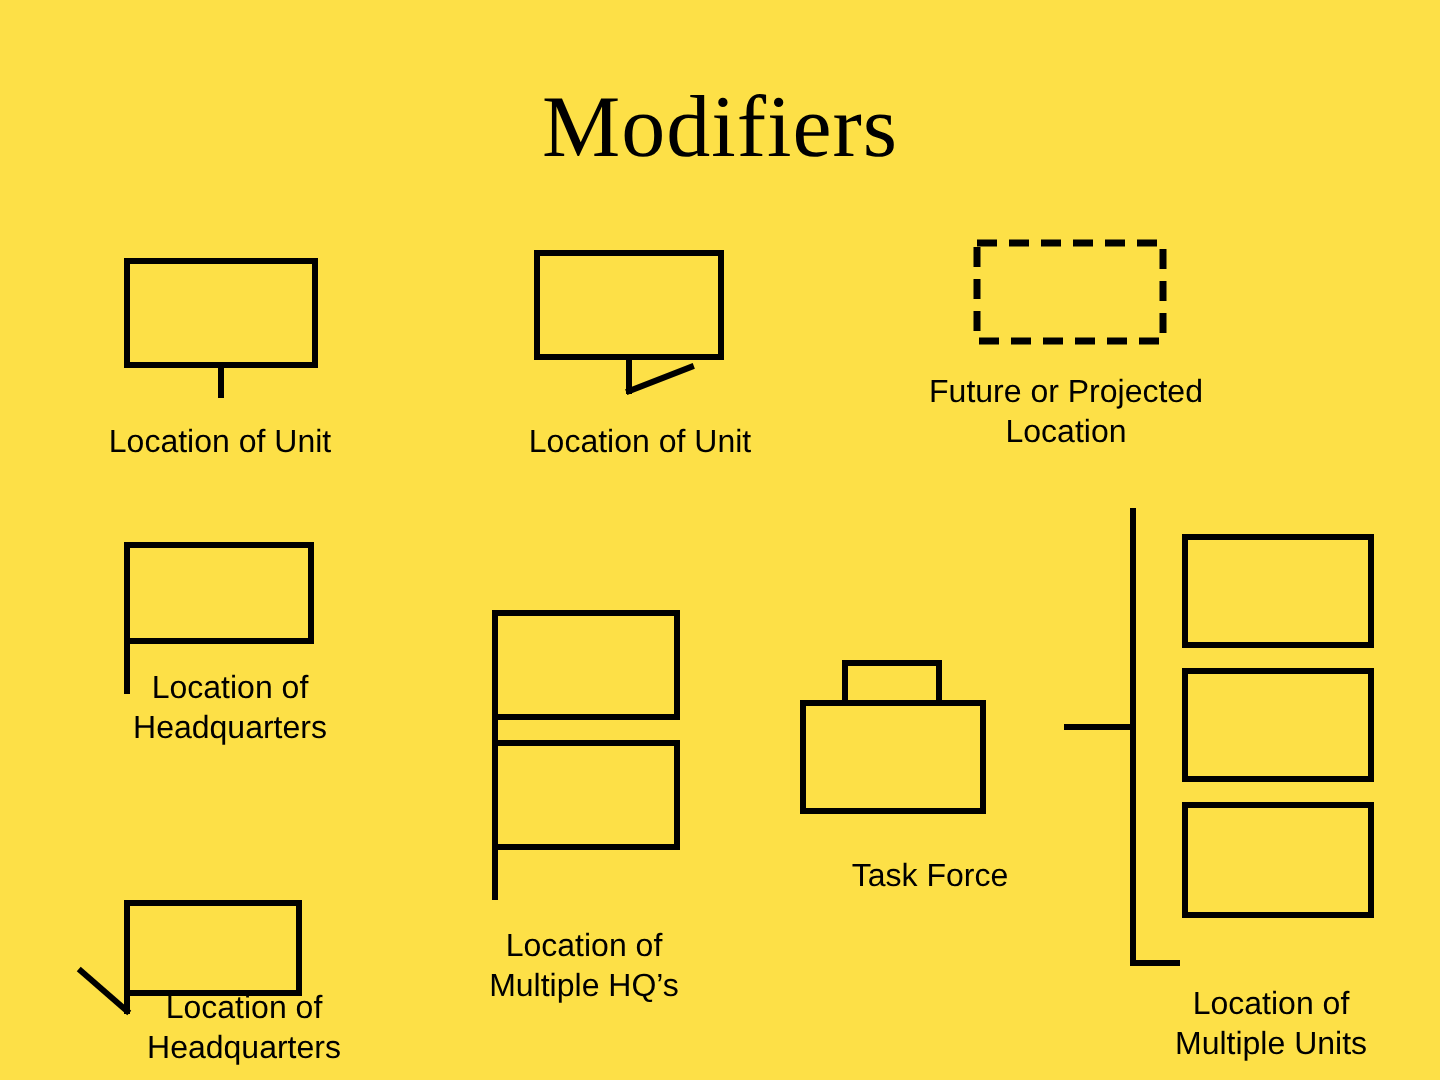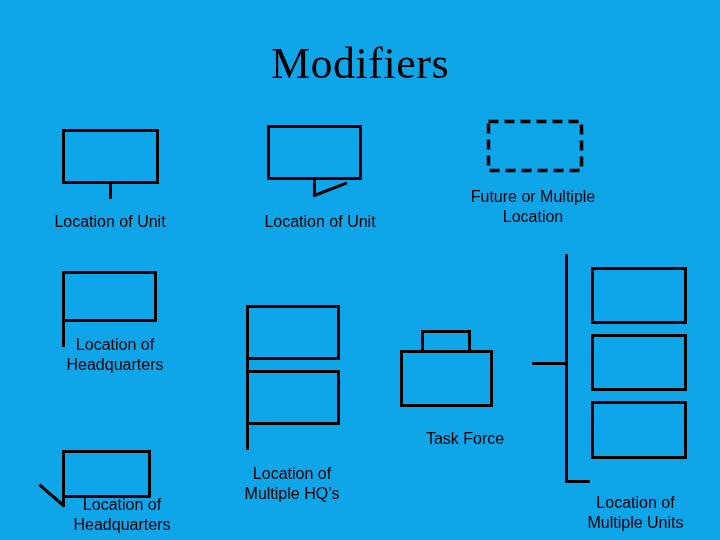--- a/index.html
+++ b/index.html
@@ -10,21 +10,21 @@
     width: 720px;
     height: 540px;
     background: #ffffff;
     font-family: "Liberation Sans", sans-serif;
     overflow: hidden;
   }
   #slide {
     position: relative;
     width: 720px;
     height: 540px;
-    background: #0ea5e9;
+    background: #fde047;
   }
   .title {
     position: absolute;
     left: 0;
     top: 38px;
     width: 720px;
     text-align: center;
     font-family: "Liberation Serif", serif;
     font-size: 44px;
     font-weight: 400;
@@ -120,21 +120,21 @@
       <rect class="stroke" x="592.5" y="335.5" width="93" height="54"></rect>
       <rect class="stroke" x="592.5" y="402.5" width="93" height="55"></rect>
     </g>
 
   </svg>
 
   <div class="label" style="left:30px; top:212px; width:160px;">Location of Unit</div>
 
   <div class="label" style="left:240px; top:212px; width:160px;">Location of Unit</div>
 
-  <div class="label" style="left:443px; top:187px; width:180px;">Future or Multiple
+  <div class="label" style="left:443px; top:187px; width:180px;">Future or Projected
 Location</div>
 
   <div class="label" style="left:40px; top:335px; width:150px;">Location of
 Headquarters</div>
 
   <div class="label" style="left:212px; top:464px; width:160px;">Location of
 Multiple HQ’s</div>
 
   <div class="label" style="left:400px; top:429px; width:130px;">Task Force</div>
 

